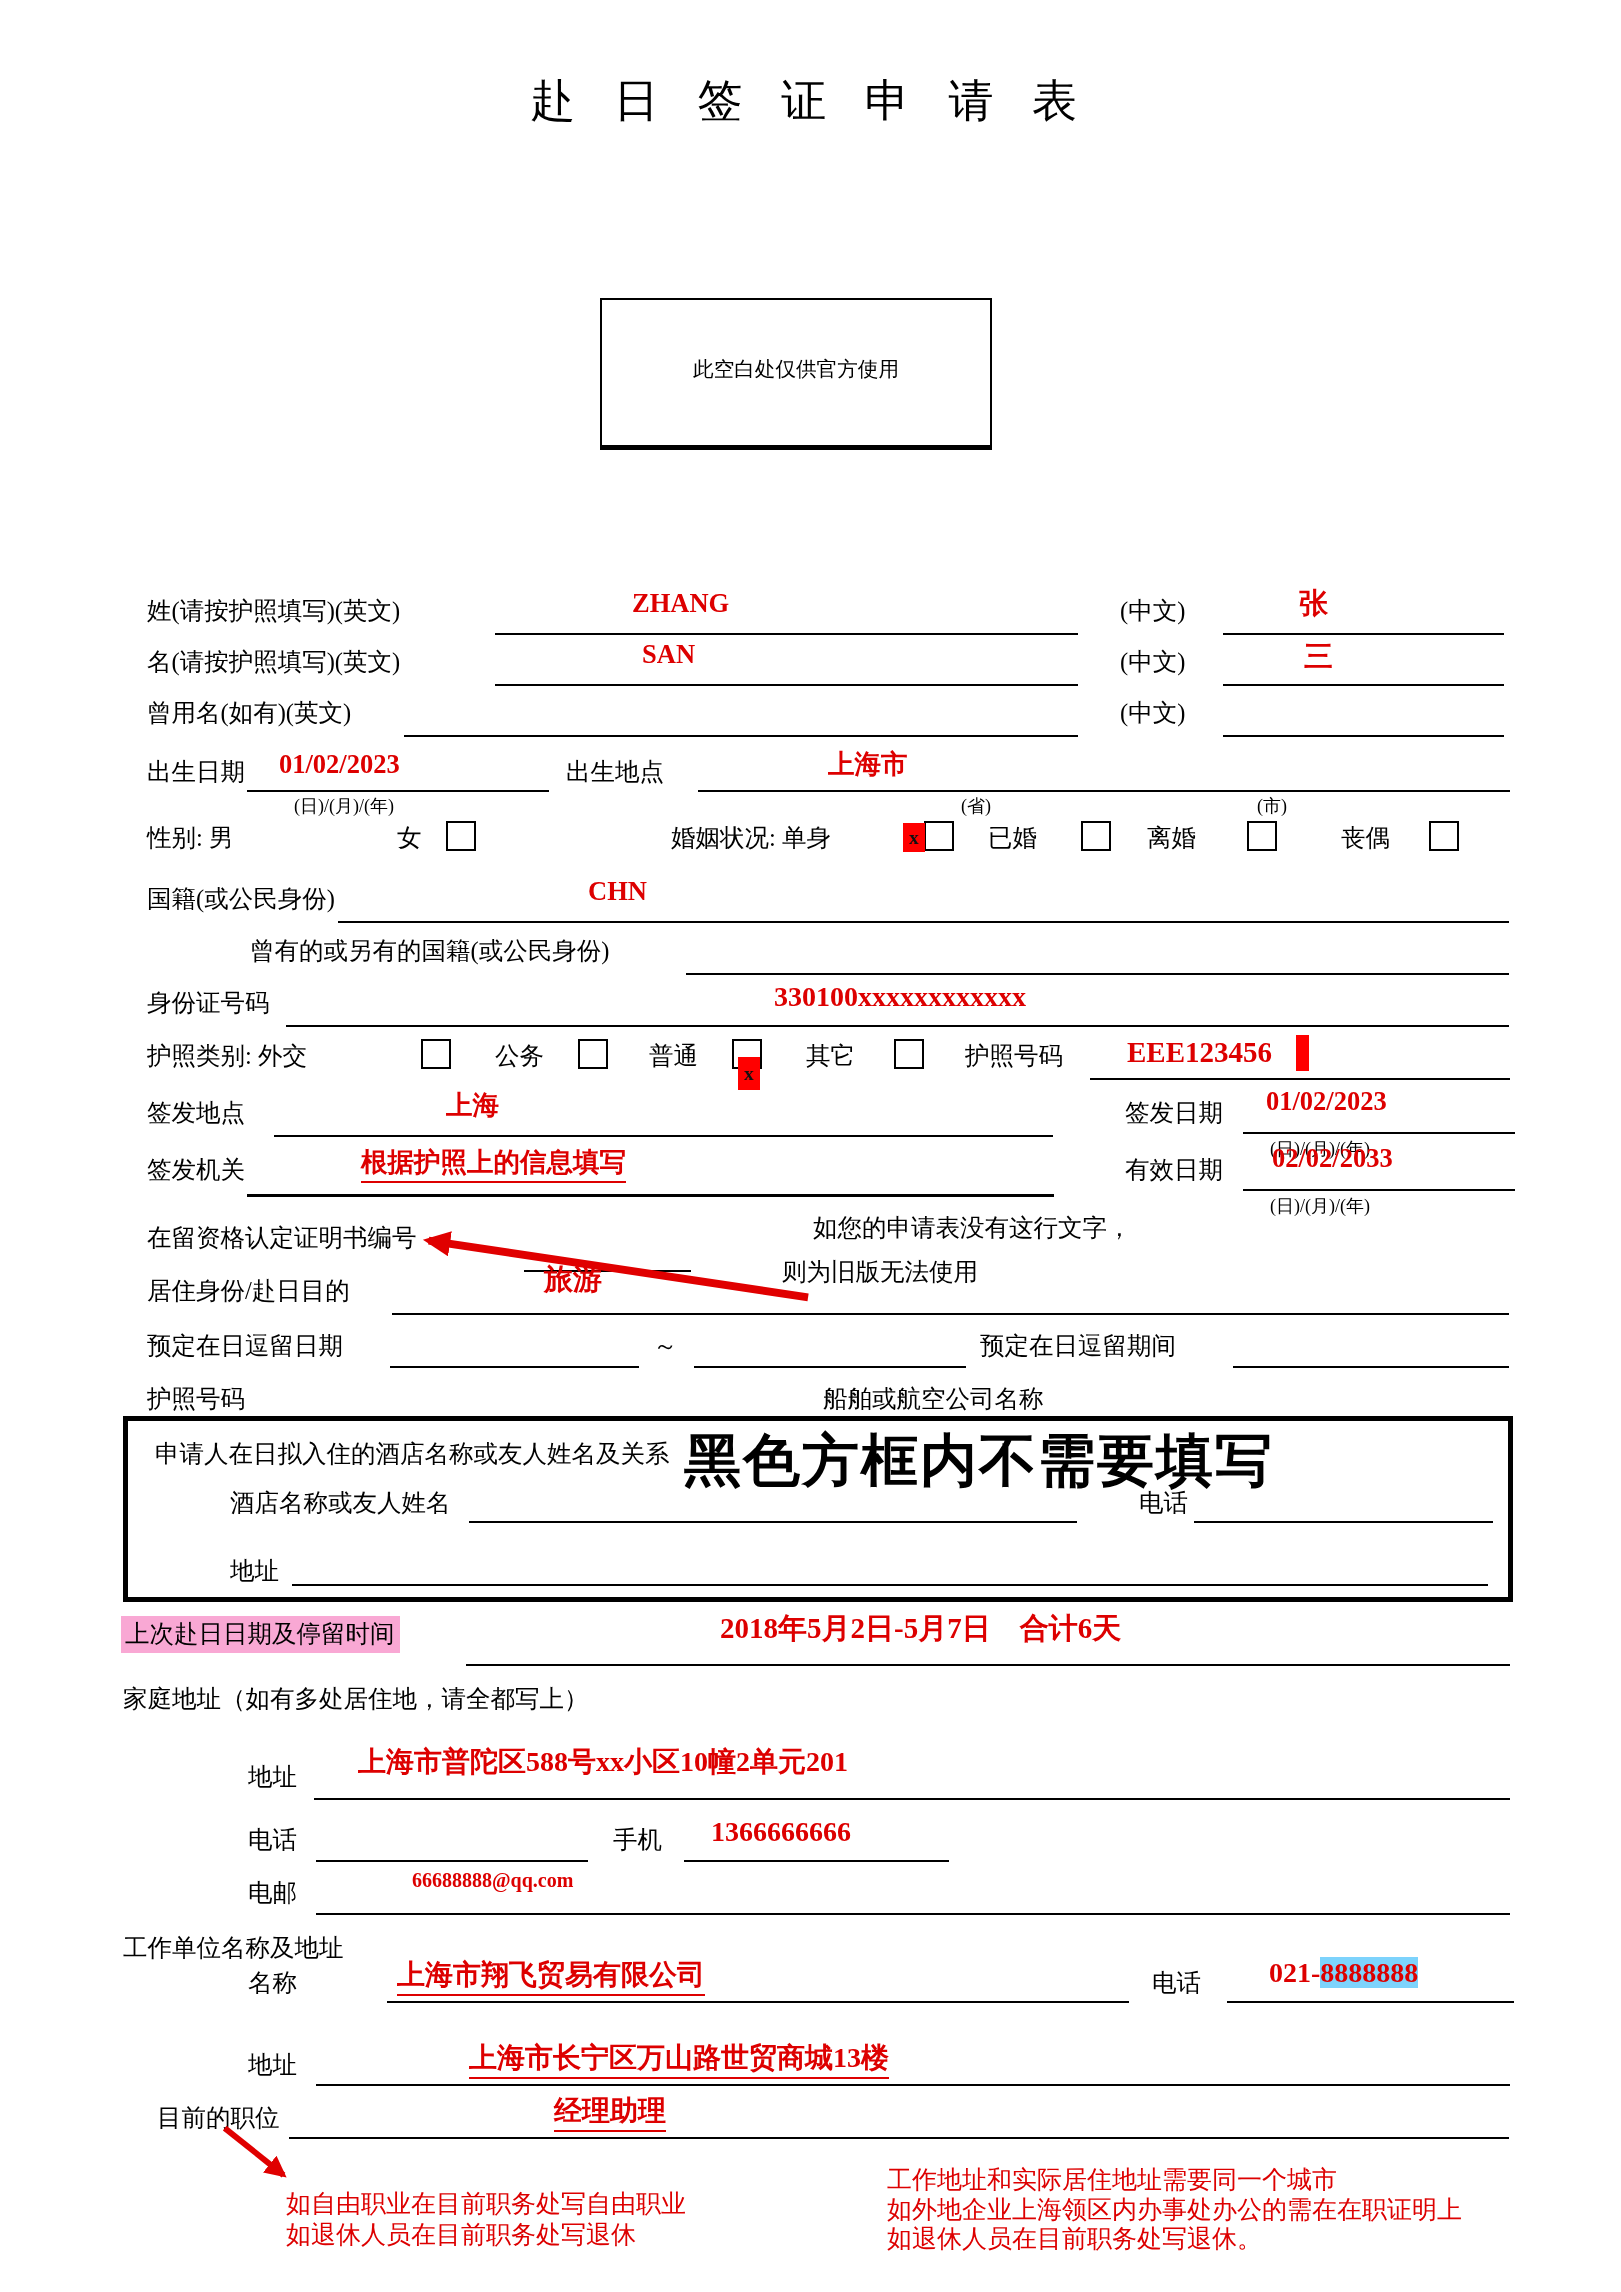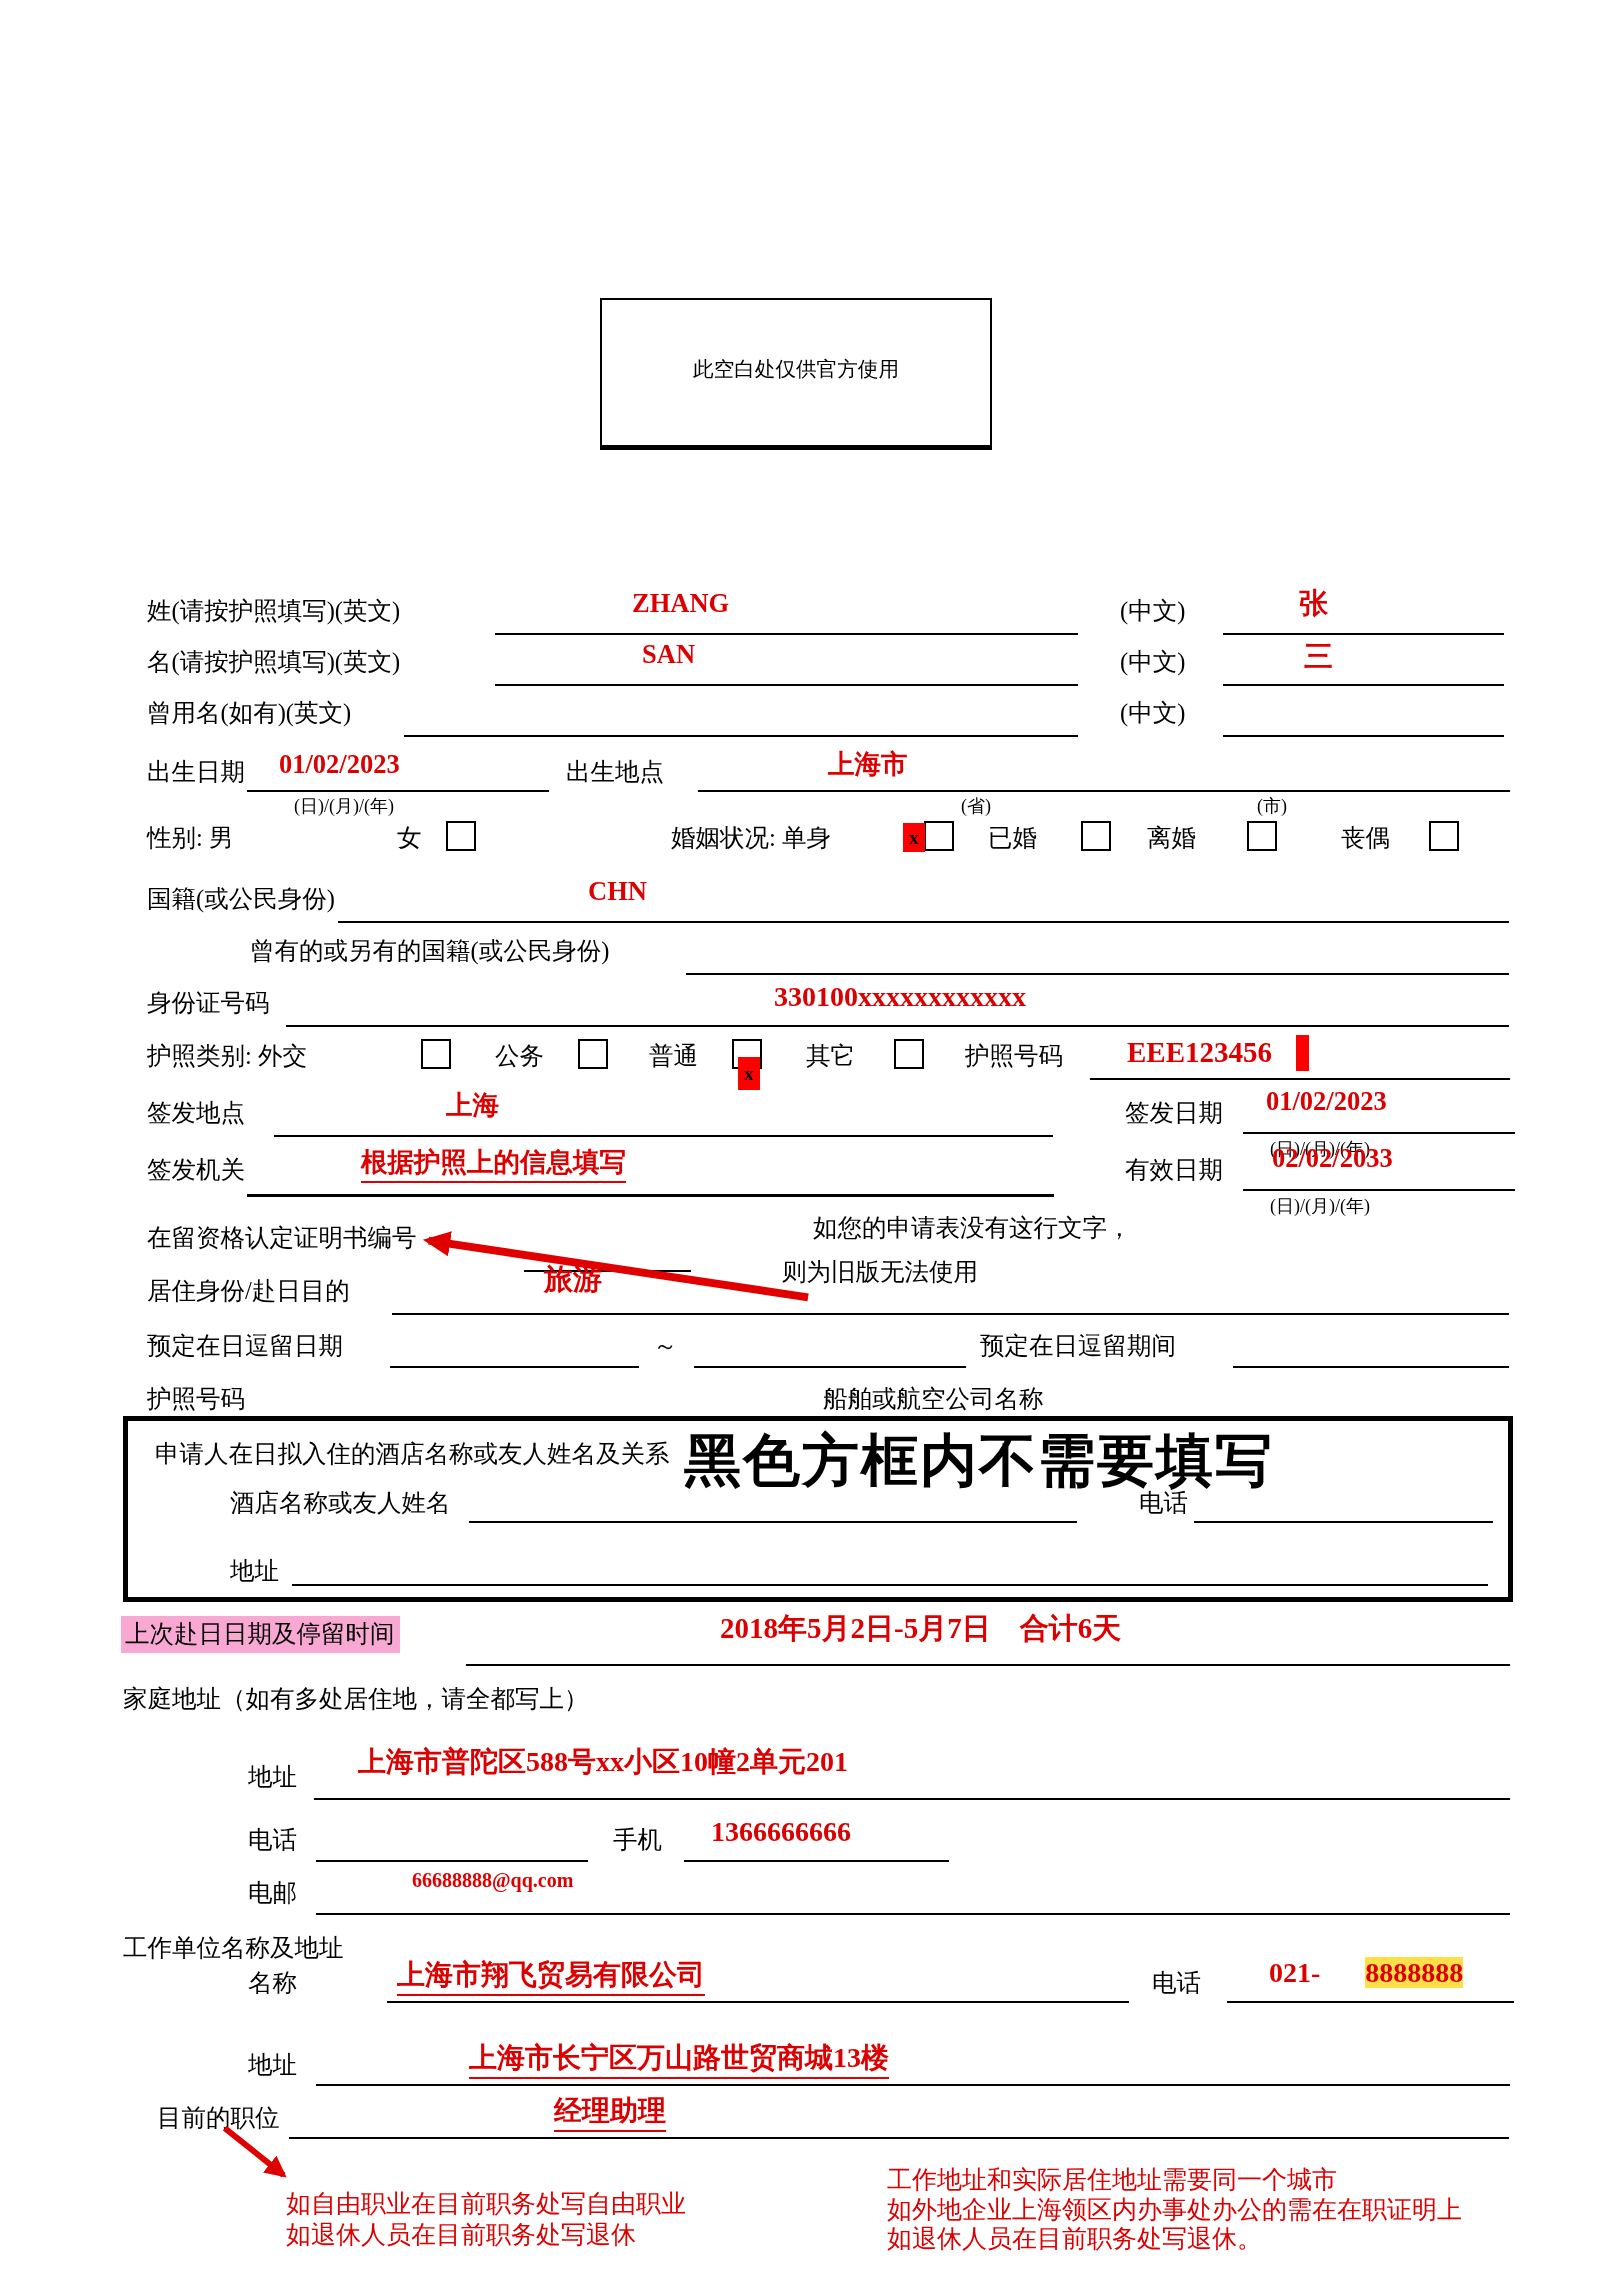--- a/index.html
+++ b/index.html
@@ -10,33 +10,34 @@
   .sm{font-size:18px;}
   .val{position:absolute;font-size:26.5px;font-weight:bold;color:#dd0000;white-space:nowrap;line-height:1.2;}
   .big{font-size:29px;}
   .ln{position:absolute;height:0;border-bottom:2px solid #000;}
   .thick{border-bottom-width:3.9px;}
   .redu{border-bottom:2.9px solid #dd0000;padding-bottom:2px;}
   .cb{position:absolute;width:25.5px;height:25.5px;border:2px solid #000;background:#fff;}
   .xmark{position:absolute;width:21.6px;background:#ff0000;color:#111;font-weight:bold;
          font-size:19.6px;text-align:center;line-height:29px;height:29px;font-family:"Liberation Serif",serif;}
   .cursor{position:absolute;width:12.7px;height:36px;background:#ff0000;}
-  .hl{background:#fde047;margin-left:45px;}
+  .hl{background:#7dd3fc;}
   .note{position:absolute;font-size:25px;color:#dd0000;white-space:nowrap;line-height:1.25;}
   .box{position:absolute;background:#fff;}
   .title{position:absolute;left:0;right:0;top:71px;text-align:center;font-size:45px;
          letter-spacing:13.7px;white-space:nowrap;}
   .overlay{position:absolute;font-size:57px;font-weight:900;color:#000;white-space:nowrap;letter-spacing:2px;}
   .ylabel{background:#f9a8d4;padding:3.9px 5.9px 5.9px 3.9px;}
 </style>
 </head>
 <body>
 
 <div id="page">
 
+  <div class="title">赴 日 签 证 申 请 表</div>
 
   <div class="box" style="left:600px;top:298px;width:388px;height:145px;border:2.9px solid #000;border-bottom-width:5.9px;">
     <div class="t" style="left:0;right:0;top:57px;text-align:center;font-size:20.6px;position:absolute;white-space:nowrap;">此空白处仅供官方使用</div>
   </div>
 
 
   <div class="t" style="left:147px;top:596px;">姓(请按护照填写)(英文)</div>
   <div class="ln" style="left:495px;top:633px;width:583px;"></div>
   <div class="val" style="left:632px;top:588px;">ZHANG</div>
   <div class="t" style="left:1120px;top:596px;">(中文)</div>

